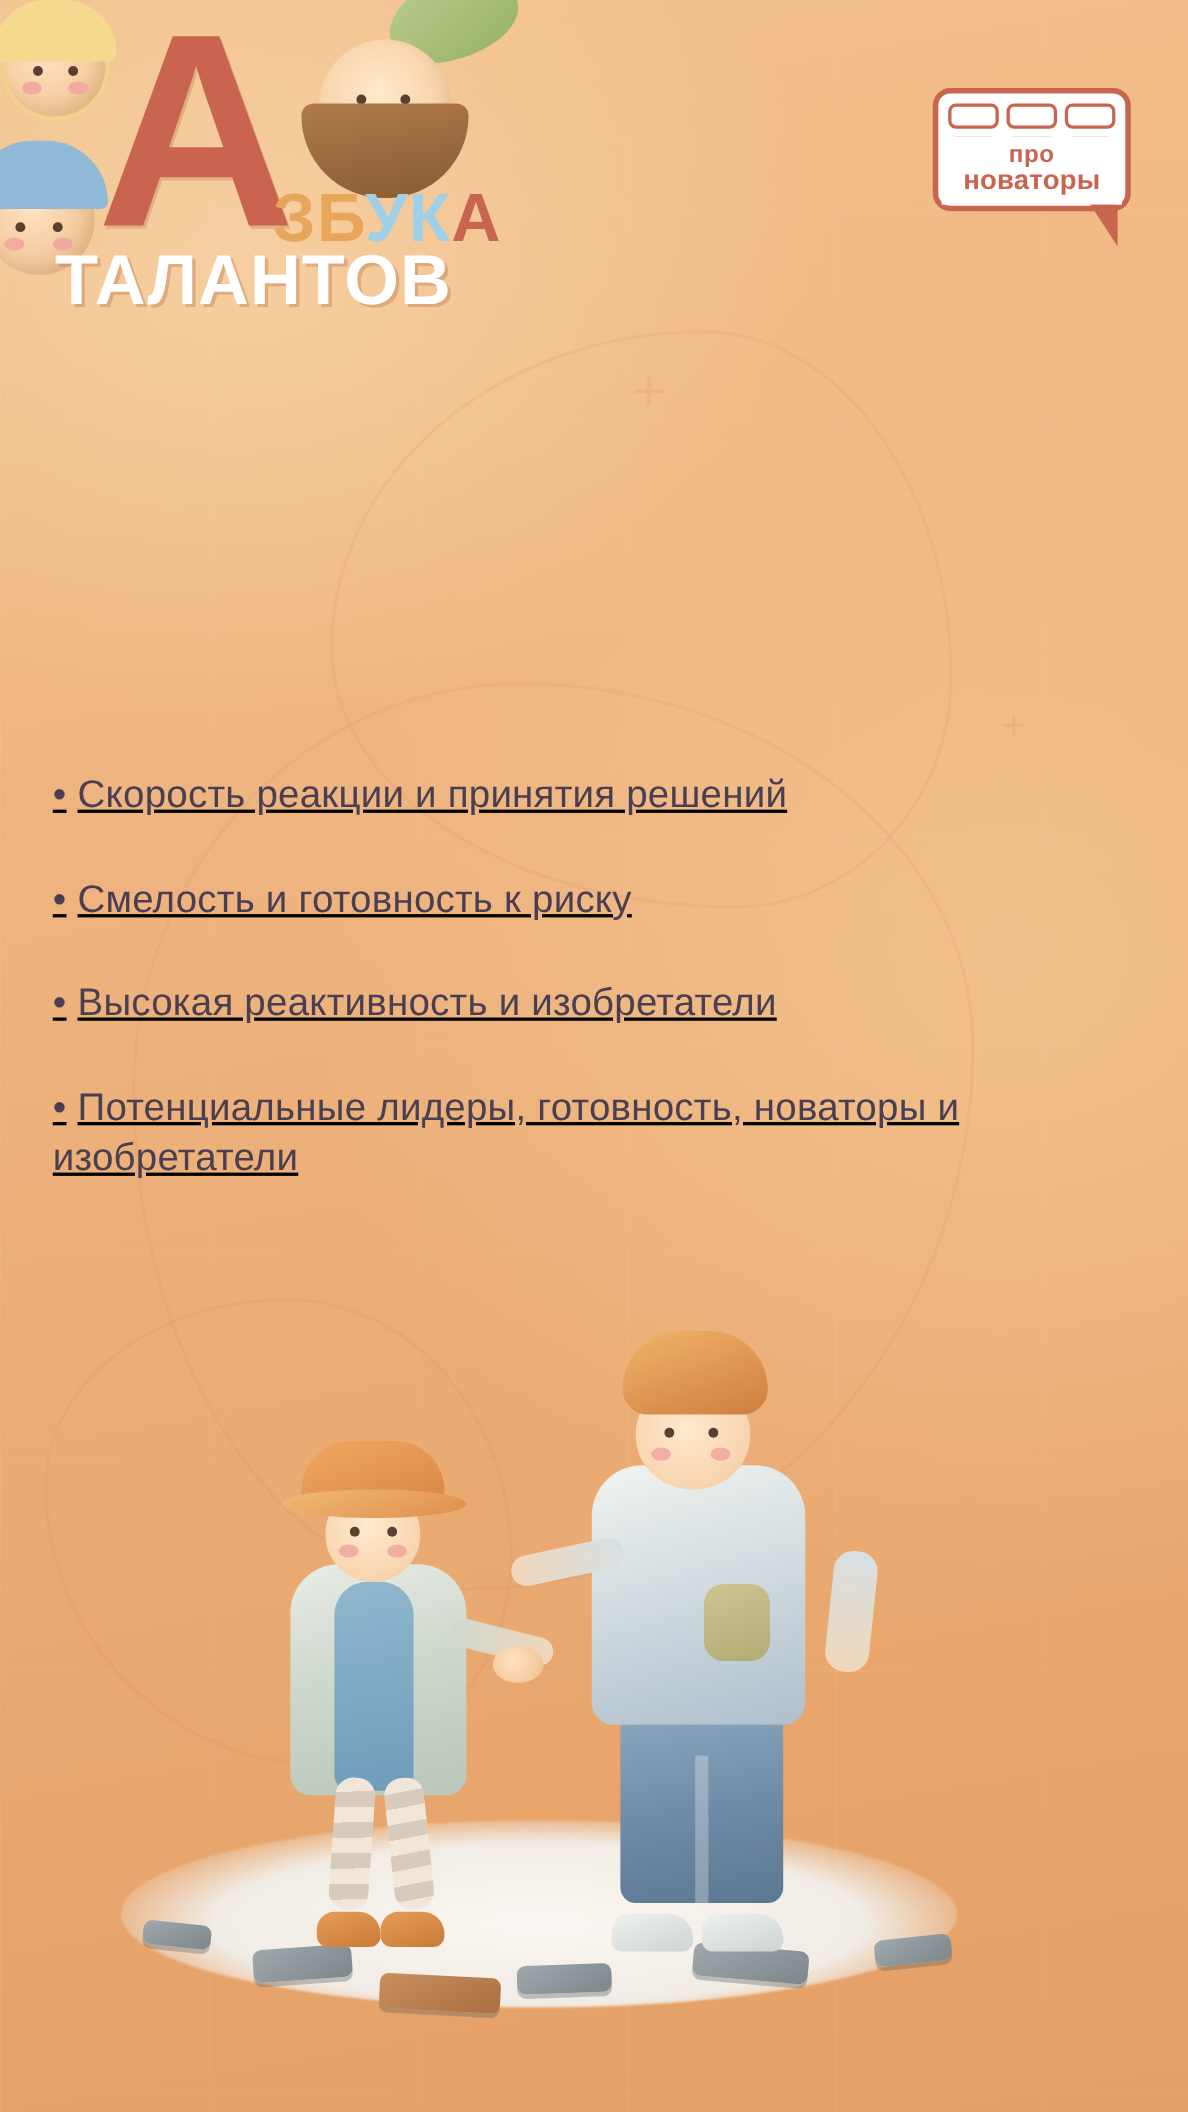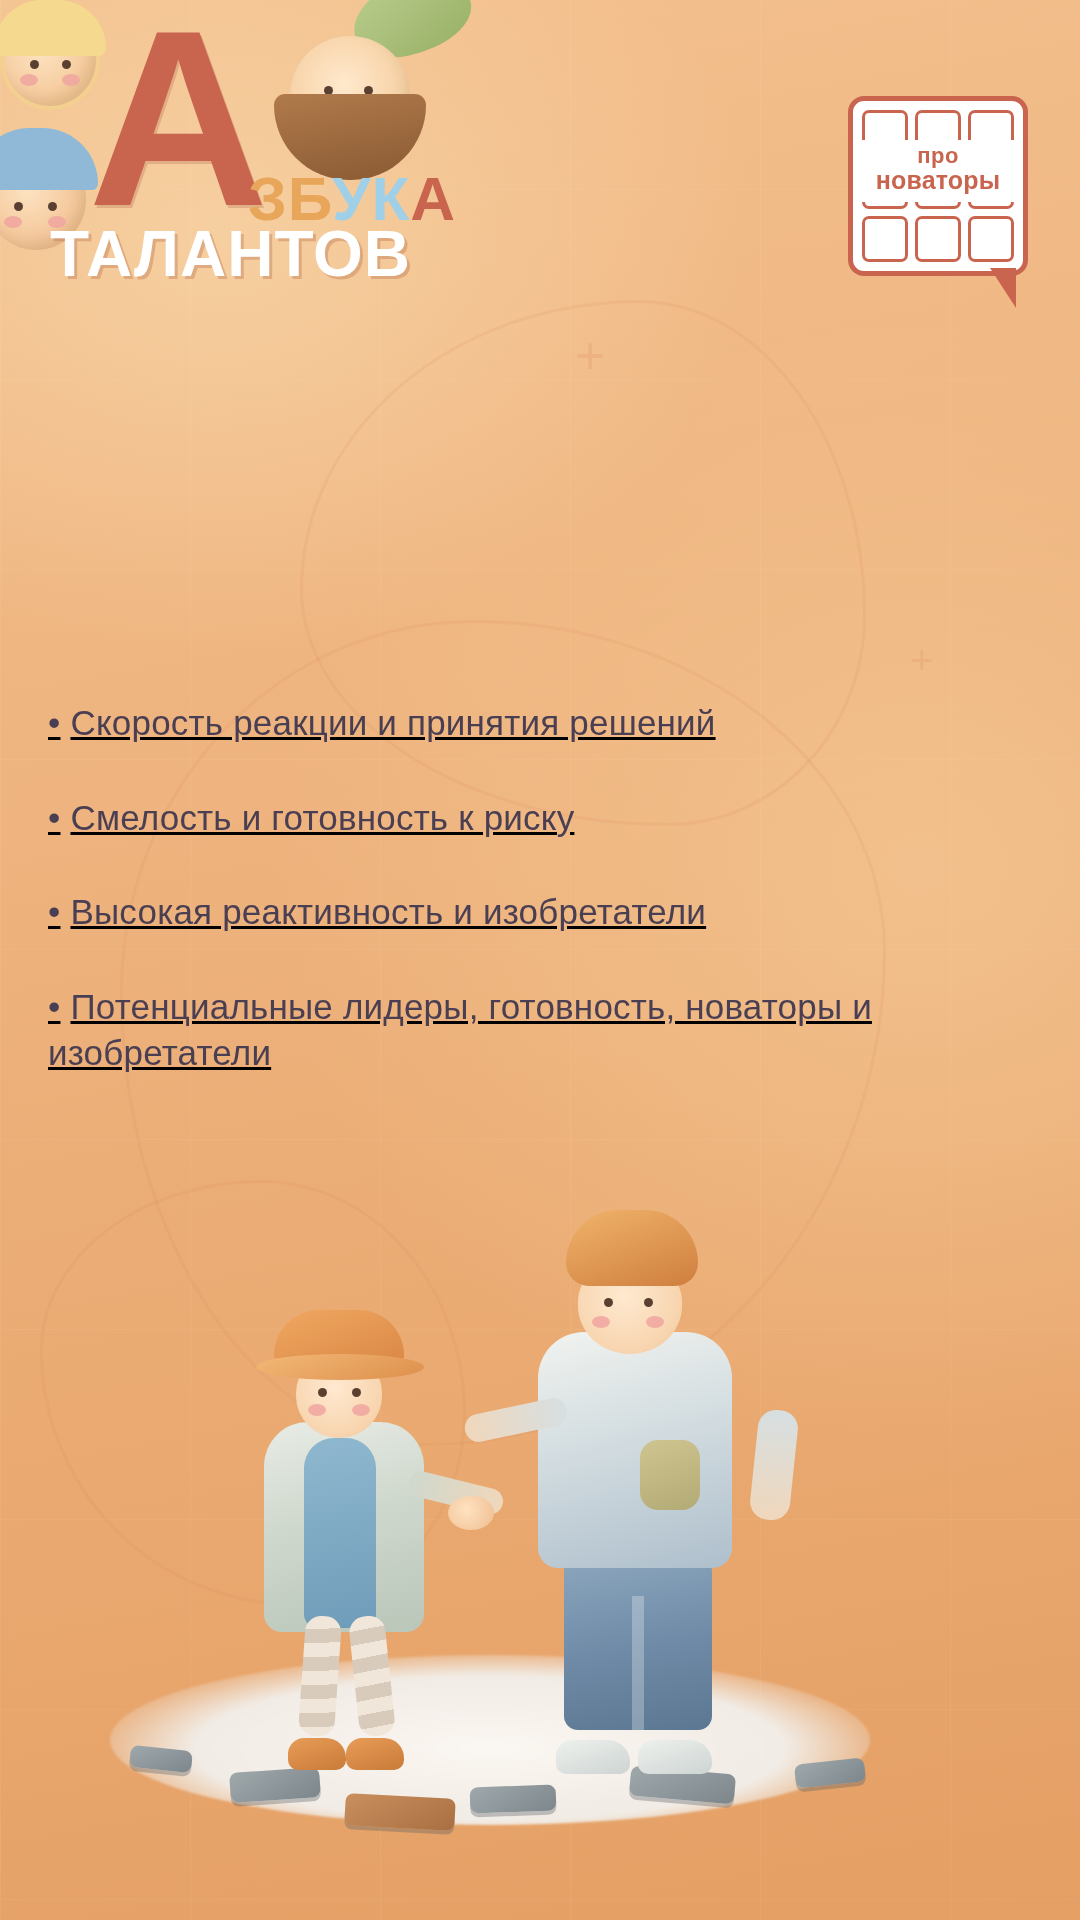--- a/index.html
+++ b/index.html
@@ -154,23 +154,23 @@
   }
   .eye {
     position: absolute; width: 9px; height: 9px; border-radius: 50%;
     background: #5a4030;
   }
 
   
   .badge {
     position: absolute;
     right: 52px;
-    top: 96px;
+    top: 80px;
     width: 180px;
-    height: 180px;
+    height: 112px;
   }
   .badge-box {
     position: absolute;
     inset: 0;
     background: #ffffff;
     border: 5px solid #c9654f;
     border-radius: 16px;
   }
   .badge-tail {
     position: absolute;

